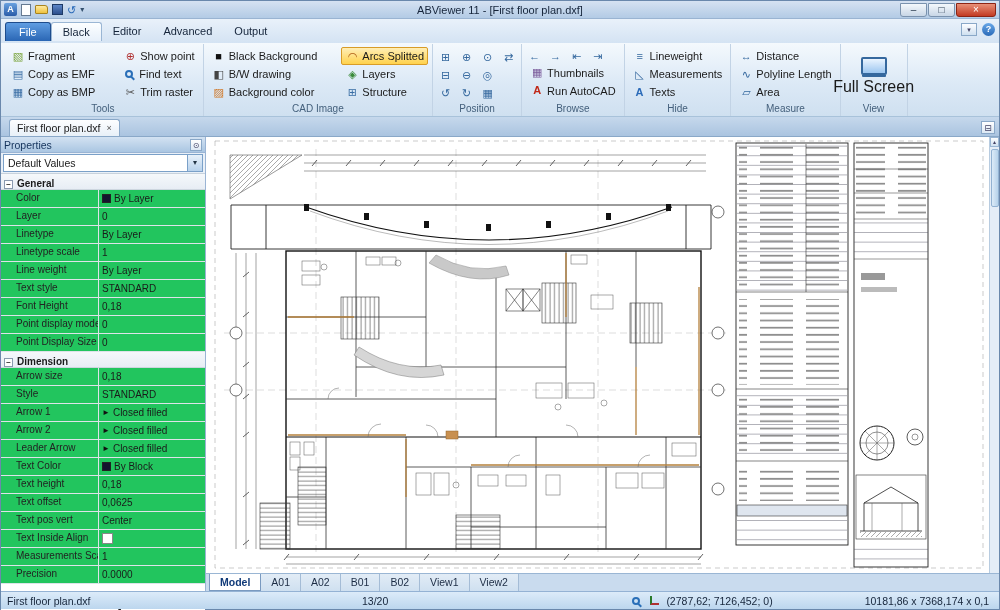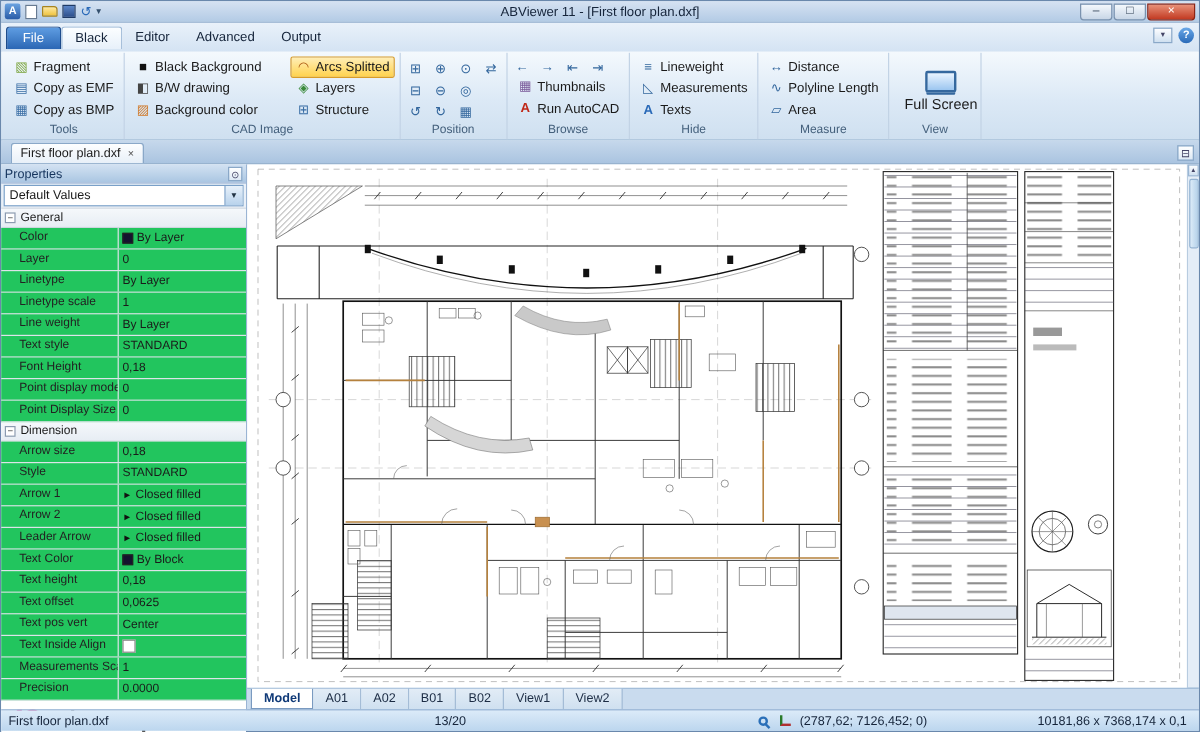--- a/index.html
+++ b/index.html
@@ -62,21 +62,21 @@
   .i-meas::before { content:"◺"; color:#35689e; }
   .i-text::before { content:"A"; color:#2a6ab8; font-weight:bold; }
   .i-dist::before { content:"↔"; color:#35689e; }
   .i-poly::before { content:"∿"; color:#35689e; }
   .i-area::before { content:"▱"; color:#35689e; }
   .mag { width:8px; height:8px; border:2px solid #2a6fb8; border-radius:50%; position:relative; display:inline-block; margin:0 3px 0 2px; flex:0 0 8px; }
   .mag::after { content:""; position:absolute; width:5px; height:2px; background:#2a6fb8; transform:rotate(45deg); right:-4px; bottom:-3px; }
   .pgrid { display:flex; flex-direction:column; gap:3px; padding-top:2px; }
   .prowi { display:flex; gap:4px; }
   .pbtn { width:17px; height:15px; display:flex; align-items:center; justify-content:center; color:#35689e; font-size:11px; border:1px solid transparent; border-radius:2px; }
-  .bigitem { display:flex; flex-direction:column; align-items:center; justify-content:center; width:58px; gap:3px; padding-top:4px; font-size:12px; white-space:nowrap;margin-left:10px; }
+  .bigitem { display:flex; flex-direction:column; align-items:center; justify-content:center; width:58px; gap:3px; padding-top:4px; font-size:16px; white-space:nowrap; }
   .mon { width:26px; height:18px; border:2px solid #35689e; border-radius:2px; background:linear-gradient(#eaf4ff,#9cc6f0); box-shadow:0 3px 0 -1px #35689e; }
 
   
   .doctabs { height:20px; flex:0 0 20px; background:linear-gradient(#c6d8ec,#aac4e0); display:flex; align-items:flex-end; padding:0 4px; border-bottom:1px solid #8aa8c8; }
   .dtab { display:flex; align-items:center; gap:6px; background:linear-gradient(#fdfeff,#e8f0f8); border:1px solid #8aa8c8; border-bottom:none; border-radius:3px 3px 0 0; padding:2px 7px; font-size:10.5px; margin-left:4px; }
   .dtab .x { font-size:9px; color:#555; line-height:10px; }
   .dtab .x::before { content:"×"; }
   .dt-right { margin-left:auto; margin-bottom:2px; width:14px; height:13px; border:1px solid #8aa8c8; background:linear-gradient(#fff,#dce8f4); font-size:9px; text-align:center; line-height:12px; color:#446; }
   .dt-right::before { content:"⊟"; }
 
@@ -89,21 +89,21 @@
   .pinbtn { margin-left:auto; width:12px; height:12px; border:1px solid #8aa8c8; background:linear-gradient(#fff,#dce8f4); font-size:8px; line-height:11px; text-align:center; color:#446; }
   .pinbtn::before { content:"⊙"; }
   .combo { height:18px; flex:0 0 18px; margin:1px 2px; background:#fff; border:1px solid #7aa0c8; display:flex; align-items:center; font-size:10.5px; }
   .combo .ctext { flex:1; padding-left:4px; }
   .cbtn { width:15px; height:100%; background:linear-gradient(#e8f1fa,#b8d2ec); border-left:1px solid #7aa0c8; font-size:8px; text-align:center; line-height:16px; color:#234; }
   .cbtn::before { content:"▾"; }
   .pgridwrap { background:#fff; border-top:1px solid #c8d2dc; }
   .prow { height:18px; display:flex; border-bottom:1px solid #dde3e9; background:#22c55e; }
   .prow .plabel { width:98px; flex:0 0 98px; border-right:1px solid #dde3e9; padding-left:15px; font-size:10px; line-height:15px; white-space:nowrap; overflow:hidden; color:#222; }
   .prow .pvalue { flex:1; display:flex; align-items:center; gap:3px; padding-left:3px; font-size:10px; white-space:nowrap; overflow:hidden; }
-  .psec { height:16px; display:flex; align-items:center; gap:4px; padding-left:3px; background:linear-gradient(#f5f8fb,#e7edf4); border-bottom:1px solid #cdd6df; font-size:10px; font-weight:normal; }
+  .psec { height:16px; display:flex; align-items:flex-end; gap:4px; padding-left:3px; background:linear-gradient(#f5f8fb,#e7edf4); border-bottom:1px solid #cdd6df; font-size:10px; font-weight:bold; }
   .minus { width:9px; height:9px; flex:0 0 9px; border:1px solid #8a9ab0; background:#fff; line-height:7px; font-size:8px; text-align:center; color:#333; }
   .minus::before { content:"−"; }
   .sw { width:9px; height:9px; flex:0 0 9px; border:1px solid #222; background:#14142e; }
   .ar { font-size:8px; color:#111; line-height:10px; }
   .ar::before { content:"►"; }
   .cbx { width:11px; height:11px; border:1px solid #888; background:#fff; }
   .logo { flex:1; background:#fff; padding:4px 6px 2px; display:flex; flex-direction:column; justify-content:center; }
   .logo-line1 { display:flex; align-items:baseline; }
   .logo-mark { color:#ec4899; font-weight:bold; font-style:italic; font-size:21px; letter-spacing:-1px; }
   .logo-name { color:#1a1a1a; font-weight:bold; font-size:19px; letter-spacing:-0.5px; }
@@ -174,20 +174,34 @@
               <span class="ic i-frag"></span>
               <span>Fragment</span>
             </div>
           <div class="ritem">
               <span class="ic i-emf"></span>
               <span>Copy as EMF</span>
             </div>
           <div class="ritem">
               <span class="ic i-bmp"></span>
               <span>Copy as BMP</span>
+            </div>
+        </div>
+        <div class="rcol">
+          <div class="ritem">
+              <span class="ic i-pt"></span>
+              <span>Show point</span>
+            </div>
+          <div class="ritem">
+              <span class="mag"></span>
+              <span>Find text</span>
+            </div>
+          <div class="ritem">
+              <span class="ic i-trim"></span>
+              <span>Trim raster</span>
             </div>
         </div>
       </div>
       <div class="rlabel">Tools</div>
     </div>
 
     <div class="rgroup">
       <div class="rbody">
         <div class="rcol">
           <div class="ritem">

